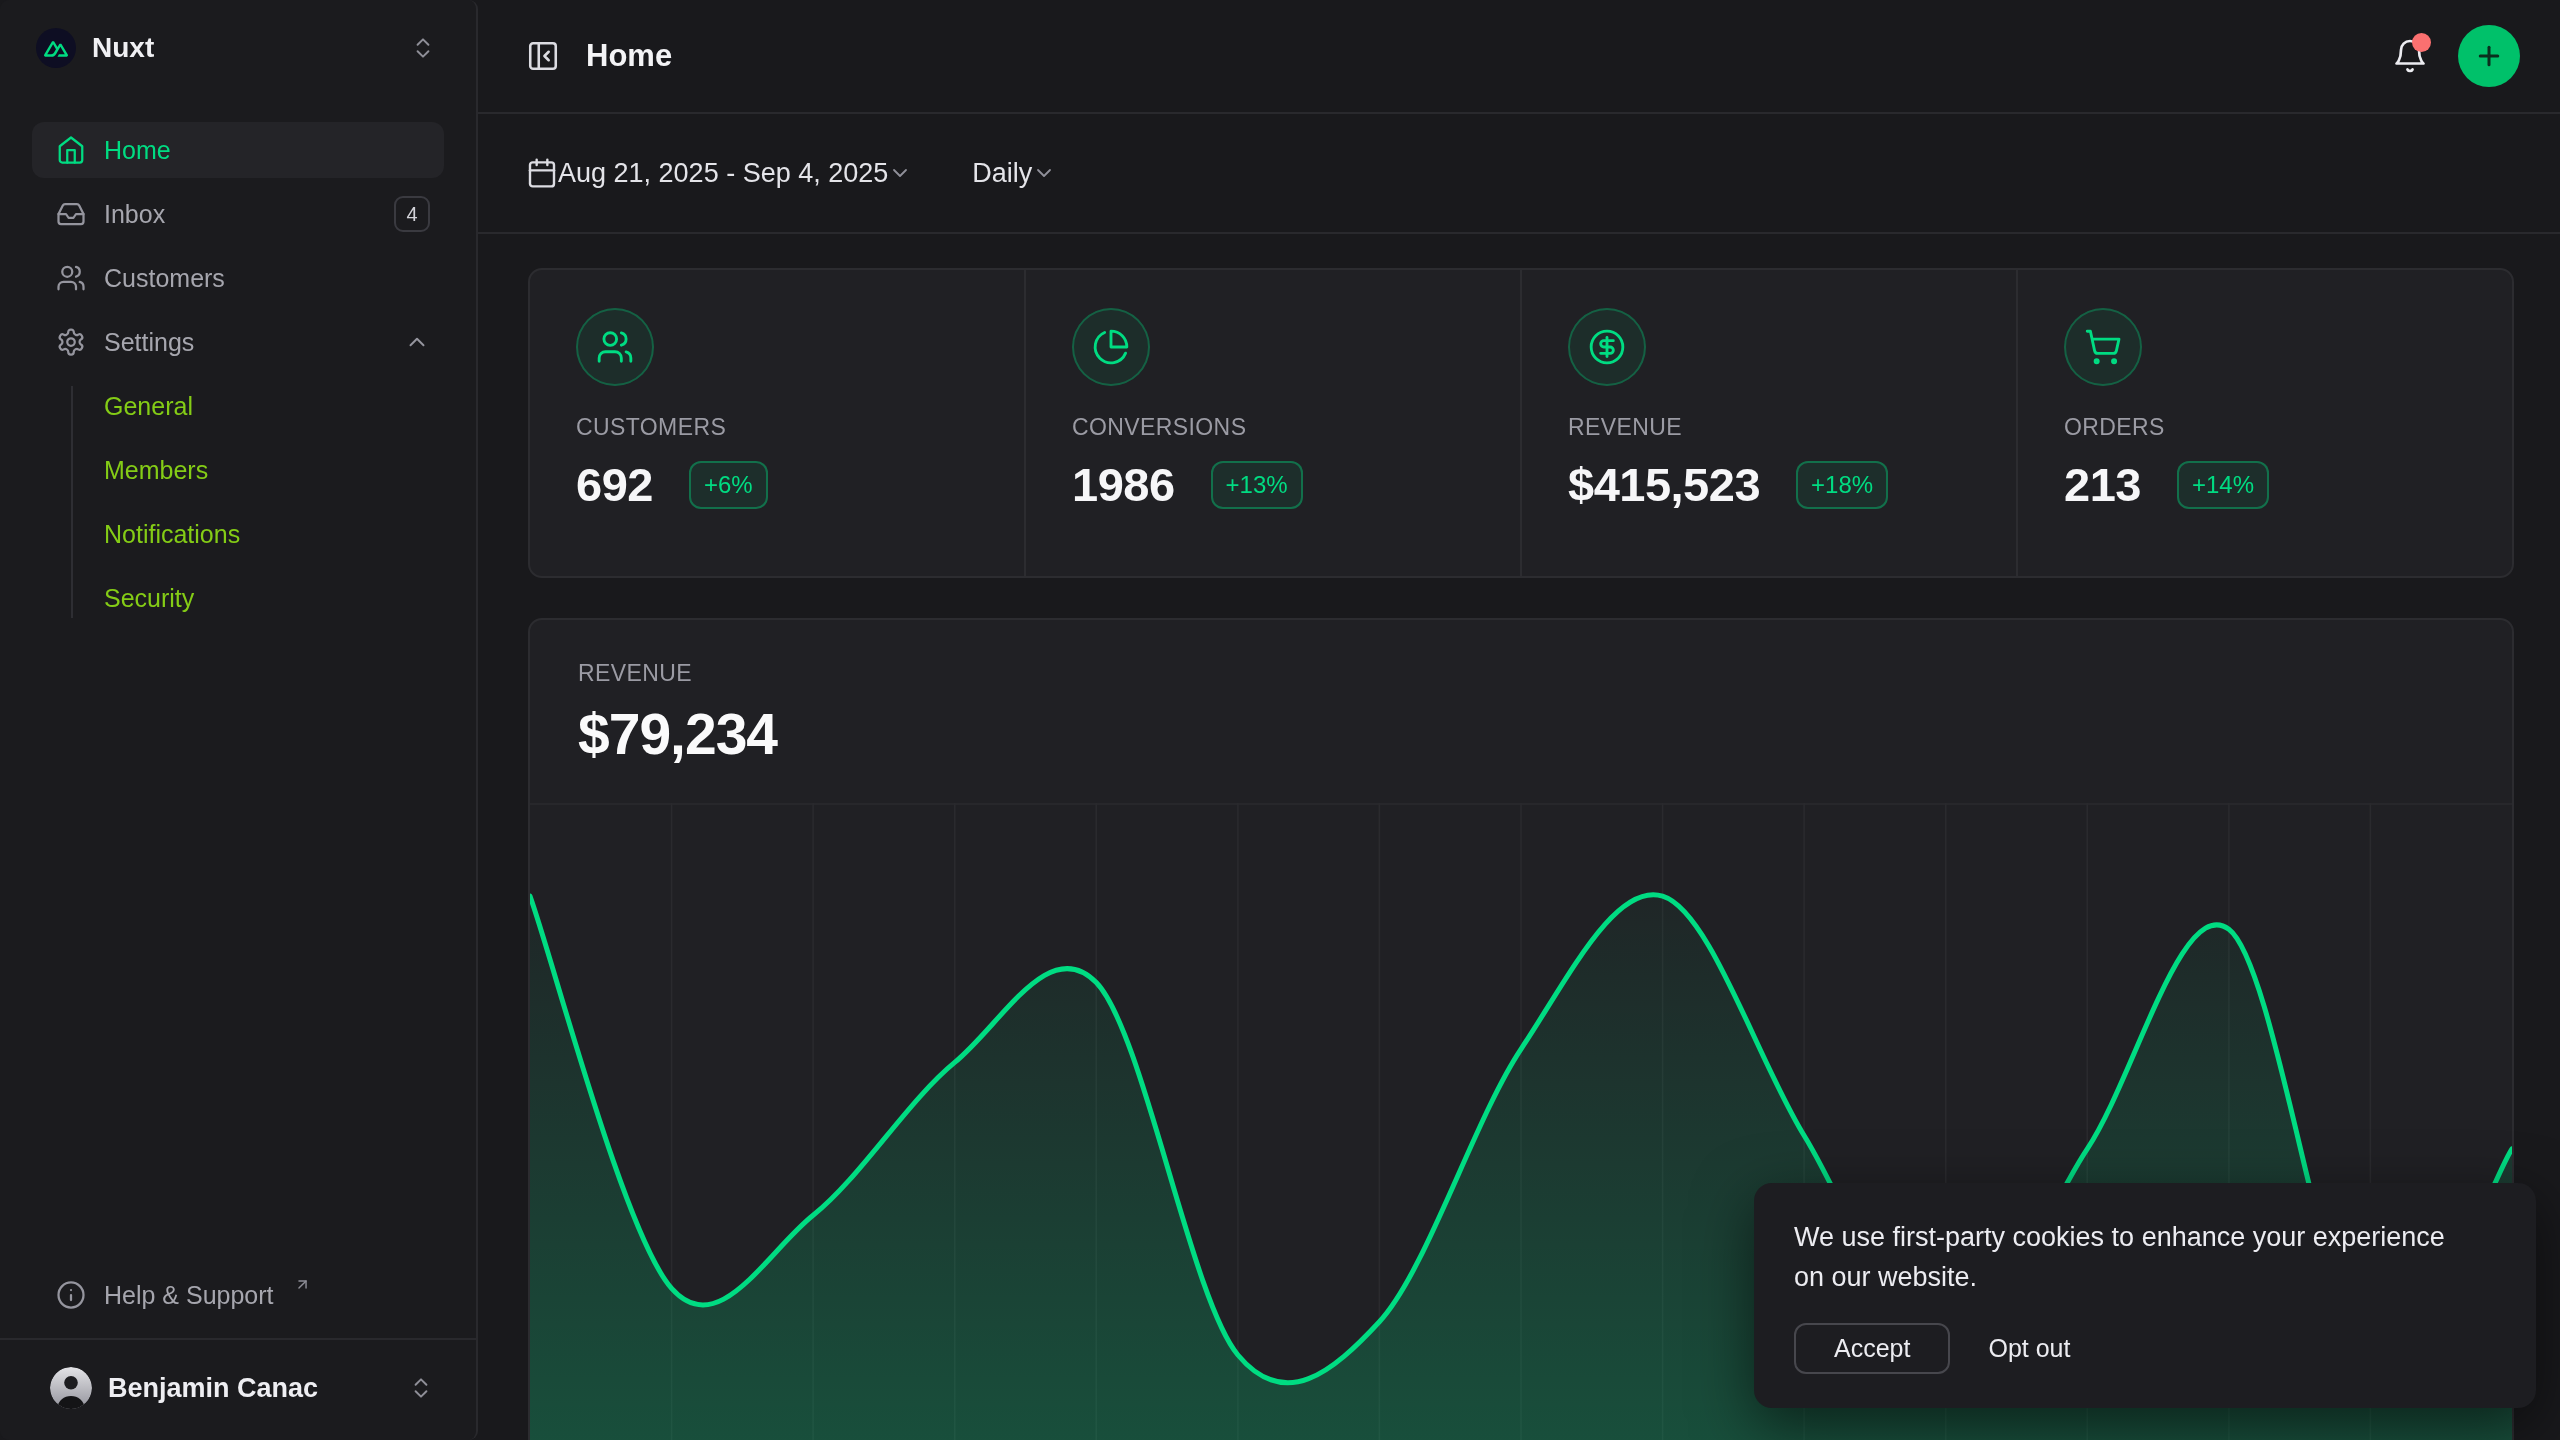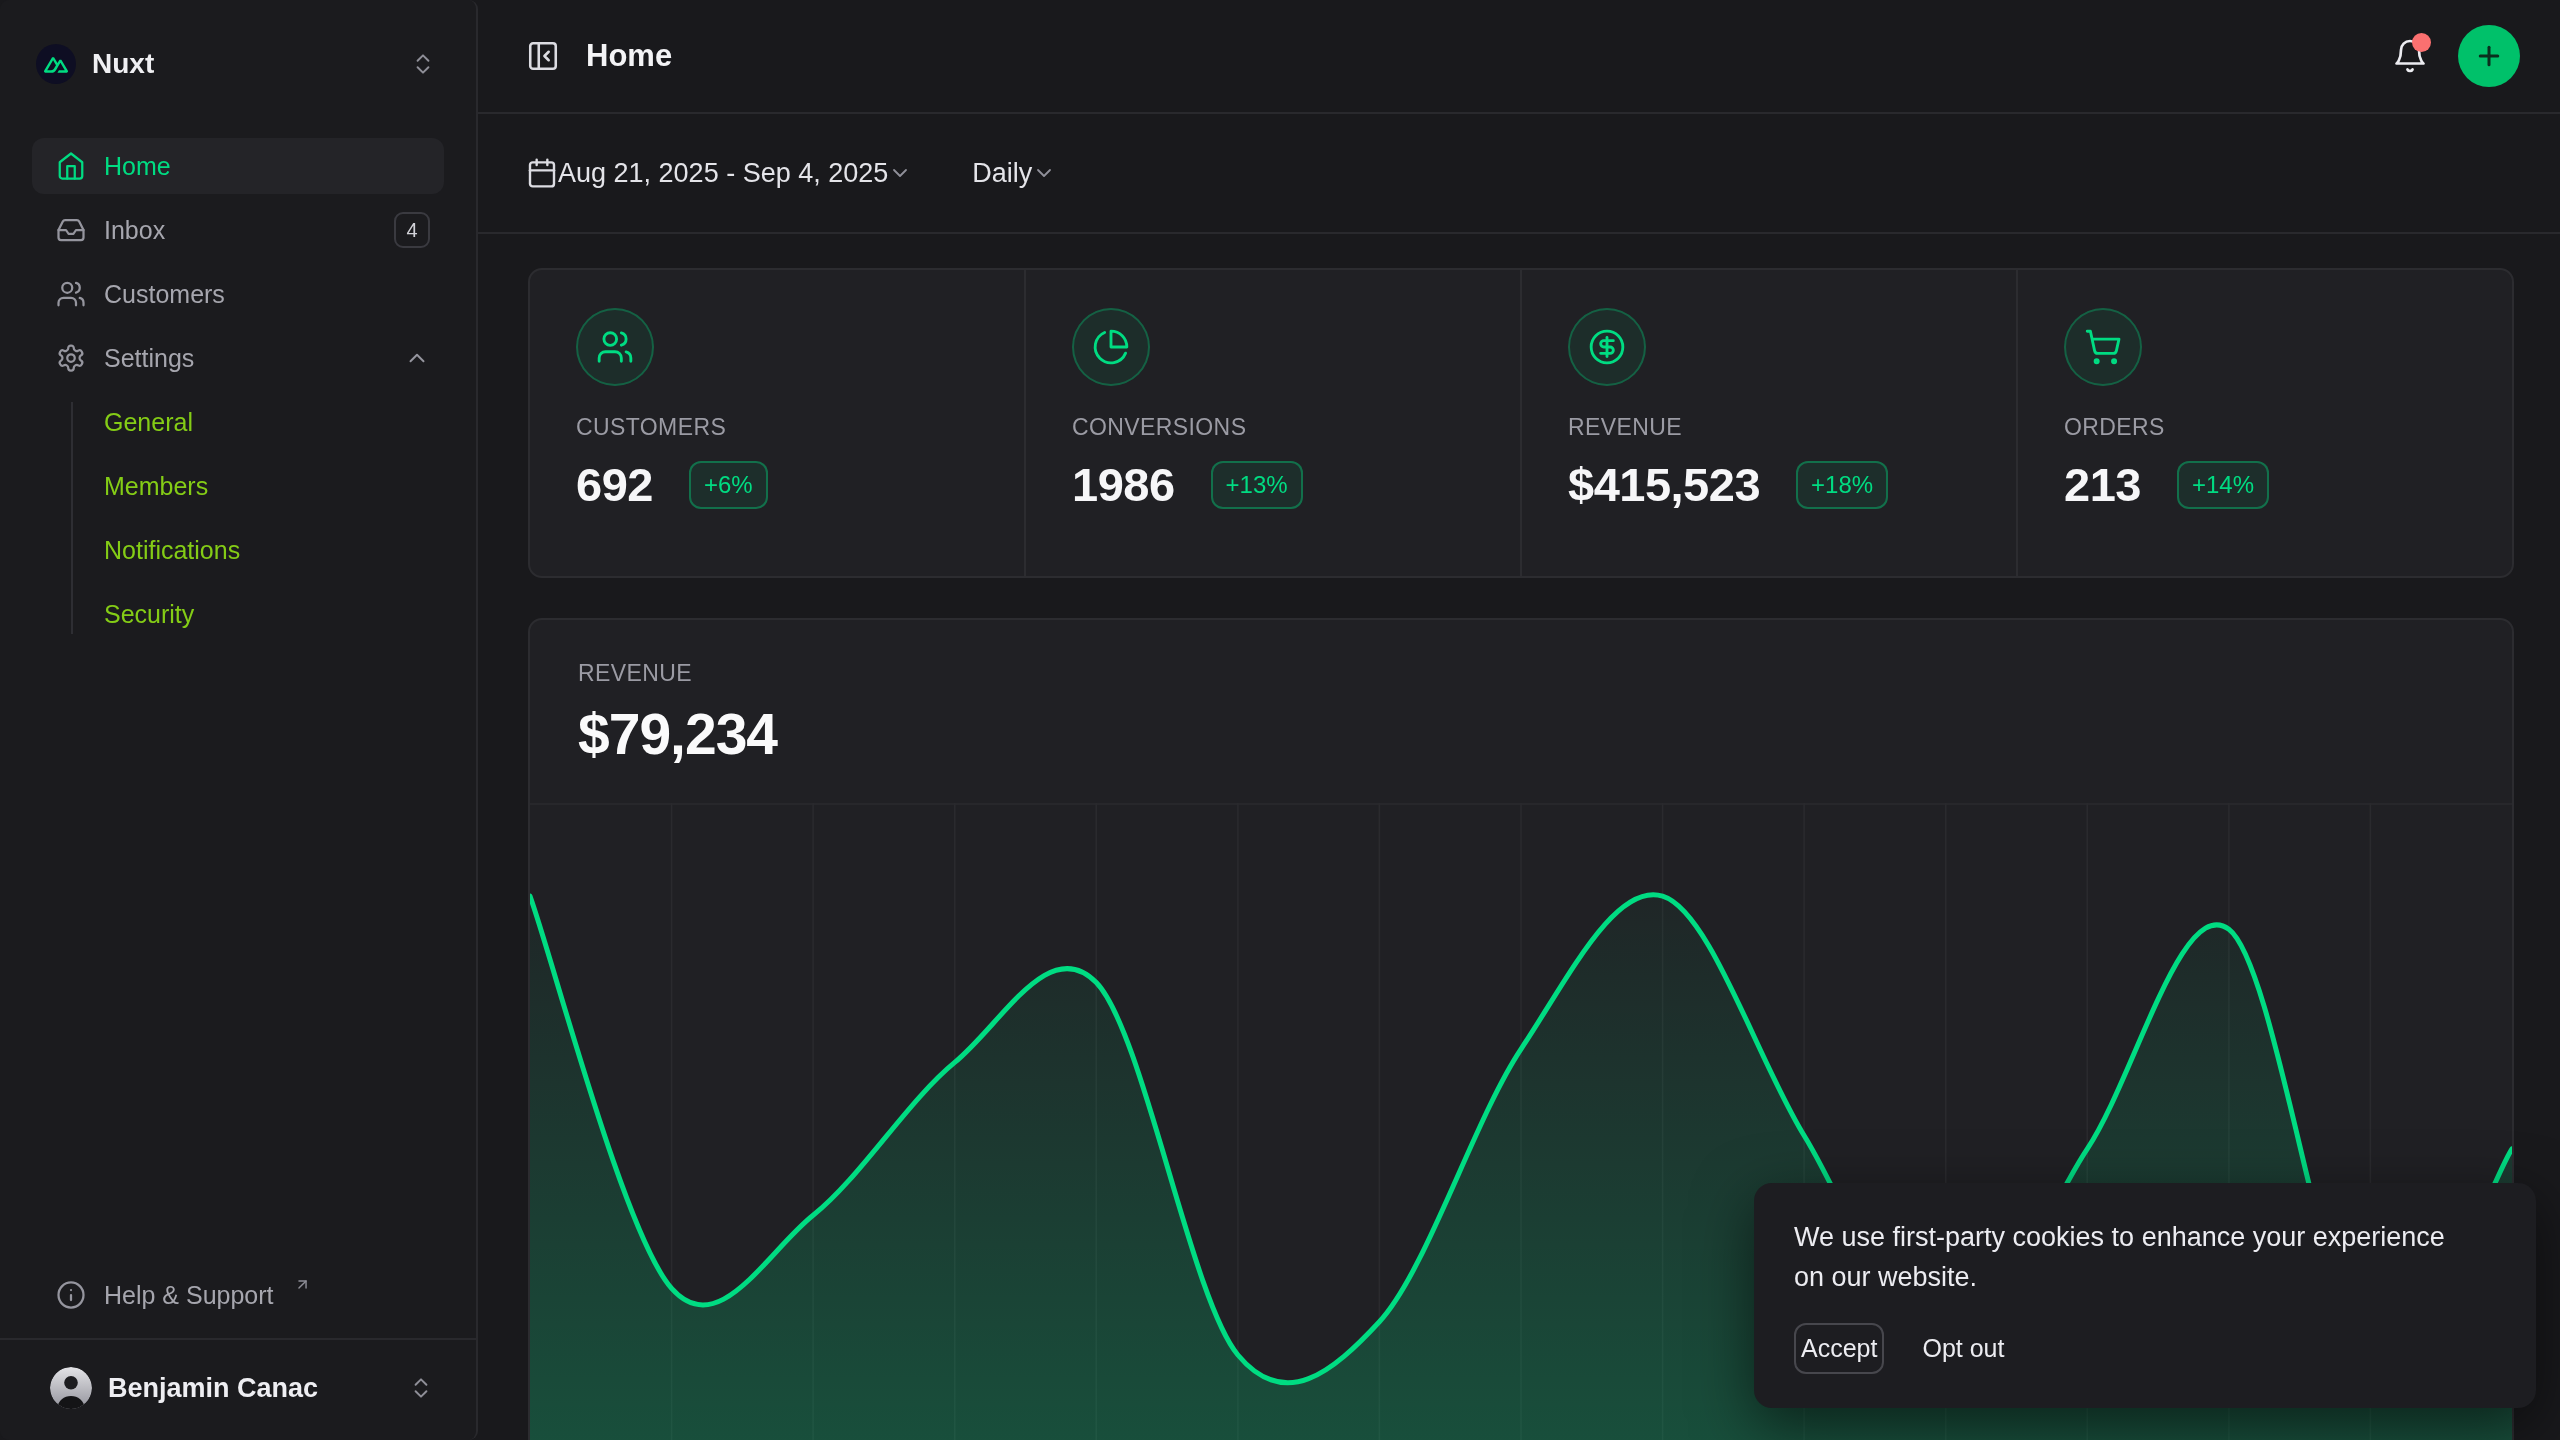--- a/index.html
+++ b/index.html
@@ -9,21 +9,21 @@
     --card-bg:#202024; --card-border:#2c2c30;
     --txt:#ececf1; --txt-dim:#a6a6ae; --txt-faint:#9b9ba4;
   }
   html,body{ width:2560px; height:1440px; overflow:hidden; background:var(--bg-main); }
   #app{ position:relative; width:2560px; height:1440px; display:flex;
         font-family:"Liberation Sans","DejaVu Sans",sans-serif; color:var(--txt); background:var(--bg-main); }
   svg{ display:block; }
 
   
   .sidebar{ width:478px; flex:0 0 478px; background:var(--bg-side); border-right:2px solid var(--border);
-            display:flex; flex-direction:column; padding:20px 32px 10px;border-radius:9px; }
+            display:flex; flex-direction:column; padding:4px 32px 10px;border-radius:9px; }
   .workspace-row{ height:88px; display:flex; align-items:center; gap:16px; padding:0 8px 0 4px; cursor:pointer; }
   .logo-circle{ width:40px; height:40px; border-radius:50%; background:#0e0e23; display:flex; align-items:center; justify-content:center; }
   .workspace-name{ font-size:28px; font-weight:600; color:#f0f0f3; }
   .sel-chevrons{ margin-left:auto; color:#8f8f98; }
 
   .search-box{ margin-top:24px; height:66px; border:2px solid #303036; border-radius:14px;
                display:flex; align-items:center; gap:16px; padding:0 14px 0 24px; cursor:text; }
   .search-box .sicon{ color:#d6d6dc; }
   .search-placeholder{ flex:1; font-size:26px; color:#c9c9d0; }
   .kbd{ min-width:36px; height:36px; padding:0 8px; border:2px solid #38383e; background:#242428; border-radius:9px;
@@ -92,21 +92,21 @@
   .rev-value{ margin-top:14px; font-size:57px; font-weight:700; color:#fafafb; letter-spacing:-1px; }
   .chart-wrap{ position:absolute; left:0; right:0; top:183px; bottom:0; }
   .chart-wrap svg{ width:100%; height:100%; }
 
   
   .cookie-banner{ position:absolute; right:24px; bottom:32px; width:782px; min-height:218px; z-index:5;
                   background:#1d1d21; border-radius:18px; padding:34px 40px 34px;
                   box-shadow:0 18px 60px rgba(0,0,0,0.55); }
   .cookie-text{ font-size:27px; line-height:40px; color:#ececf1; max-width:660px; }
   .cookie-actions{ margin-top:26px; display:flex; align-items:center; gap:38px; }
-  .accept-btn{ border:2px solid #47474d; border-radius:12px; padding:9px 5px; background:transparent;
+  .accept-btn{ border:2px solid #47474d; border-radius:12px; padding:9px 38px; background:transparent;
                font-size:25px; color:#ececf1; font-family:inherit; cursor:pointer; }
   .optout-btn{ background:none; border:none; font-size:25px; color:#ececf1; font-family:inherit; cursor:pointer; }
 </style>
 </head>
 <body>
 
 <div id="app">
 
   <aside class="sidebar">
     <div class="workspace-row">

